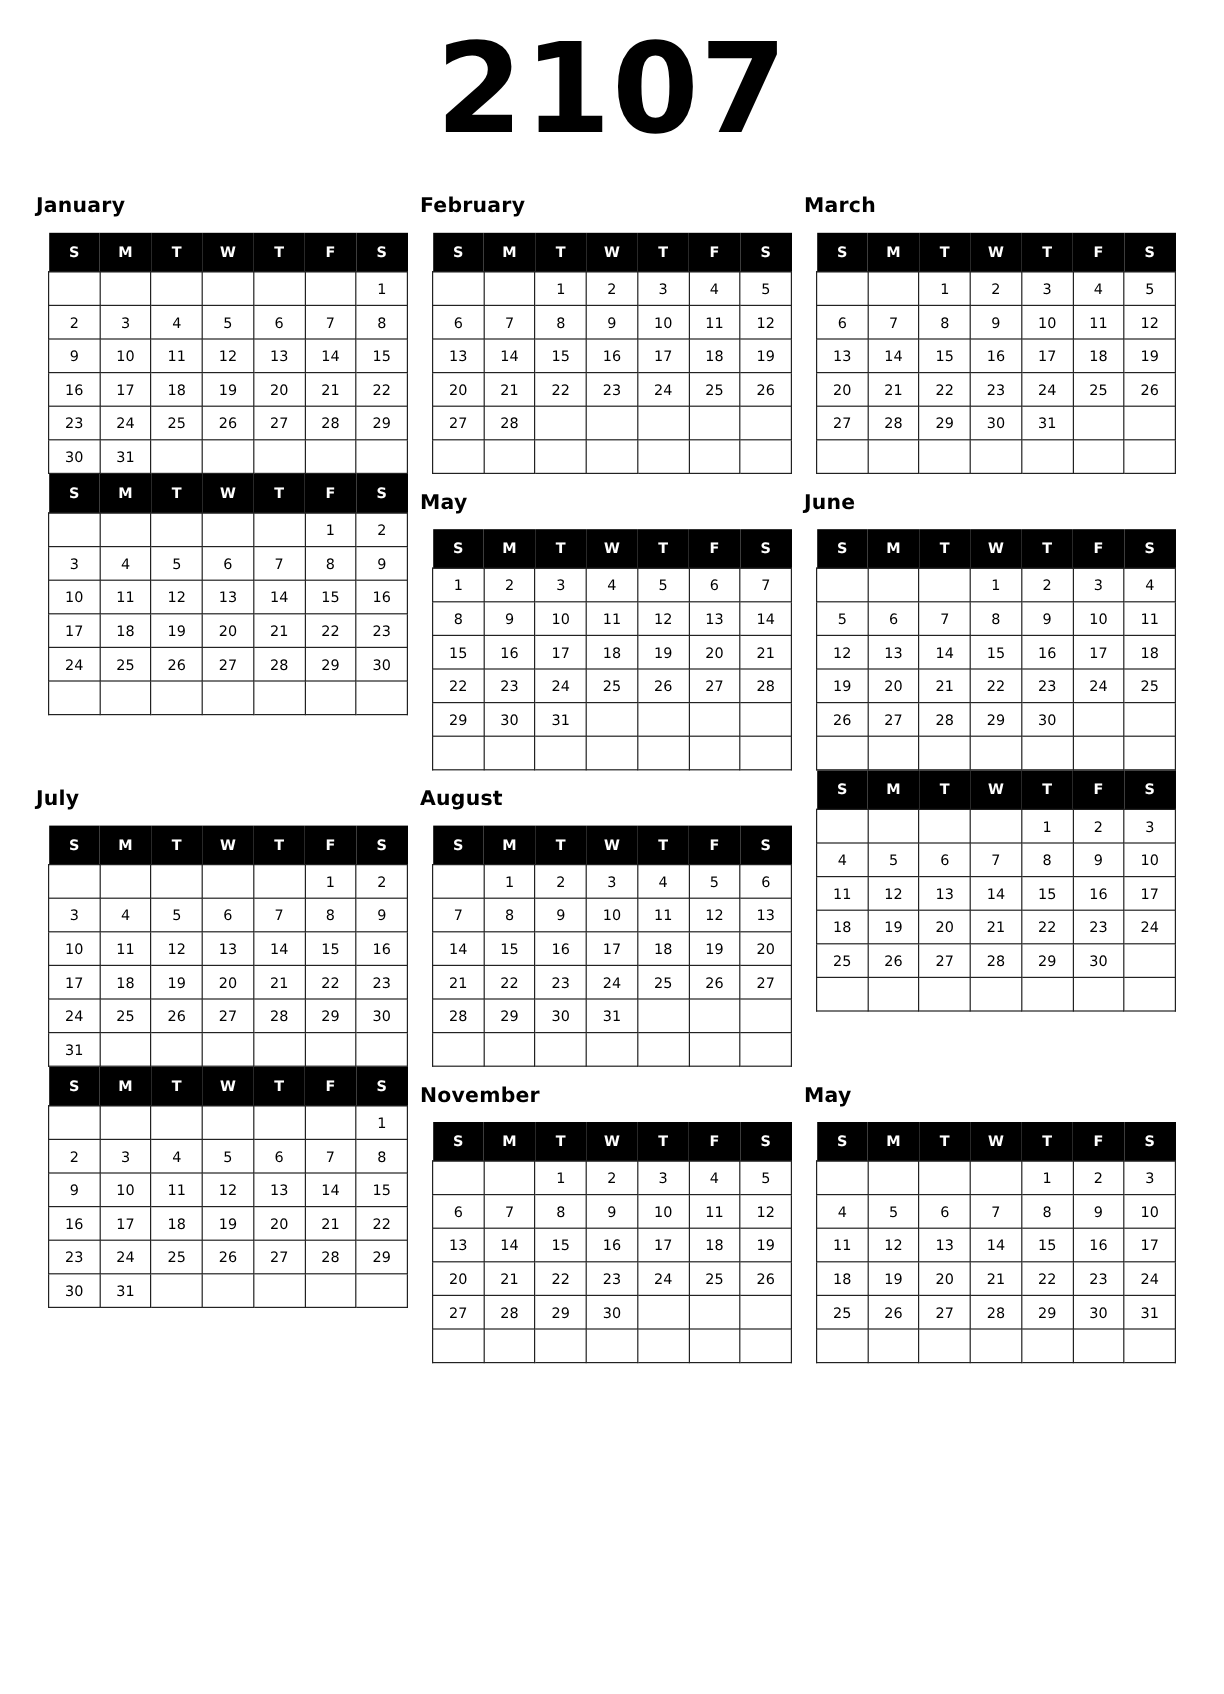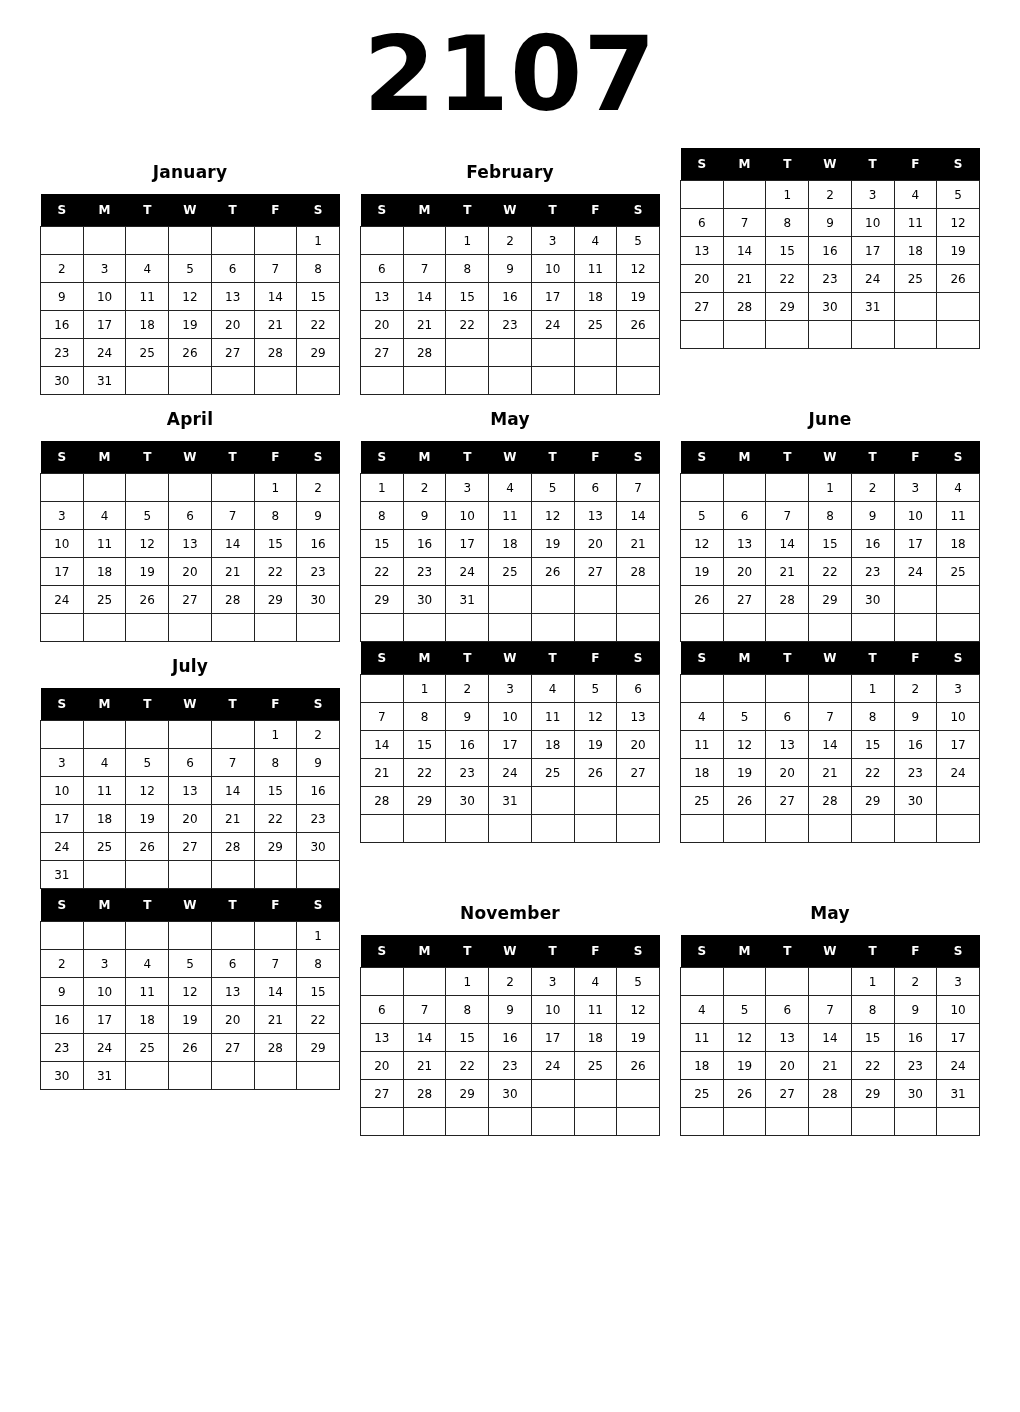--- a/index.html
+++ b/index.html
@@ -39,21 +39,21 @@
     row-gap: 0px;
     padding-top: 22px;
   }
   .month-block {
     width: 320px;
     box-sizing: border-box;
     padding: 0 0 0 0;
     margin-bottom: 0px;
   }
   .month-name {
-    text-align: center;
+    text-align: left;
     font-size: 17px;
     font-weight: bold;
     padding: 14px 0 12px 0;
     letter-spacing: 0.2px;
   }
   table.month-table {
     border-collapse: collapse;
     width: 300px;
     margin: 0 auto;
     table-layout: fixed;
@@ -226,20 +226,21 @@
               <td class="empty"></td>
               <td class="empty"></td>
               <td class="empty"></td>
               <td class="empty"></td>
               <td class="empty"></td>
             </tr>
           </tbody>
         </table>
       </div>
       <div class="month-block">
+        <div class="month-name">March</div>
         <table class="month-table">
           <thead>
             <tr>
               <th>S</th>
               <th>M</th>
               <th>T</th>
               <th>W</th>
               <th>T</th>
               <th>F</th>
               <th>S</th>
@@ -297,21 +298,20 @@
               <td class="empty"></td>
               <td class="empty"></td>
               <td class="empty"></td>
               <td class="empty"></td>
               <td class="empty"></td>
             </tr>
           </tbody>
         </table>
       </div>
       <div class="month-block">
-        <div class="month-name">April</div>
         <table class="month-table">
           <thead>
             <tr>
               <th>S</th>
               <th>M</th>
               <th>T</th>
               <th>W</th>
               <th>T</th>
               <th>F</th>
               <th>S</th>
@@ -585,20 +585,21 @@
               <td class="empty"></td>
               <td class="empty"></td>
               <td class="empty"></td>
               <td class="empty"></td>
               <td class="empty"></td>
             </tr>
           </tbody>
         </table>
       </div>
       <div class="month-block">
+        <div class="month-name">August</div>
         <table class="month-table">
           <thead>
             <tr>
               <th>S</th>
               <th>M</th>
               <th>T</th>
               <th>W</th>
               <th>T</th>
               <th>F</th>
               <th>S</th>

